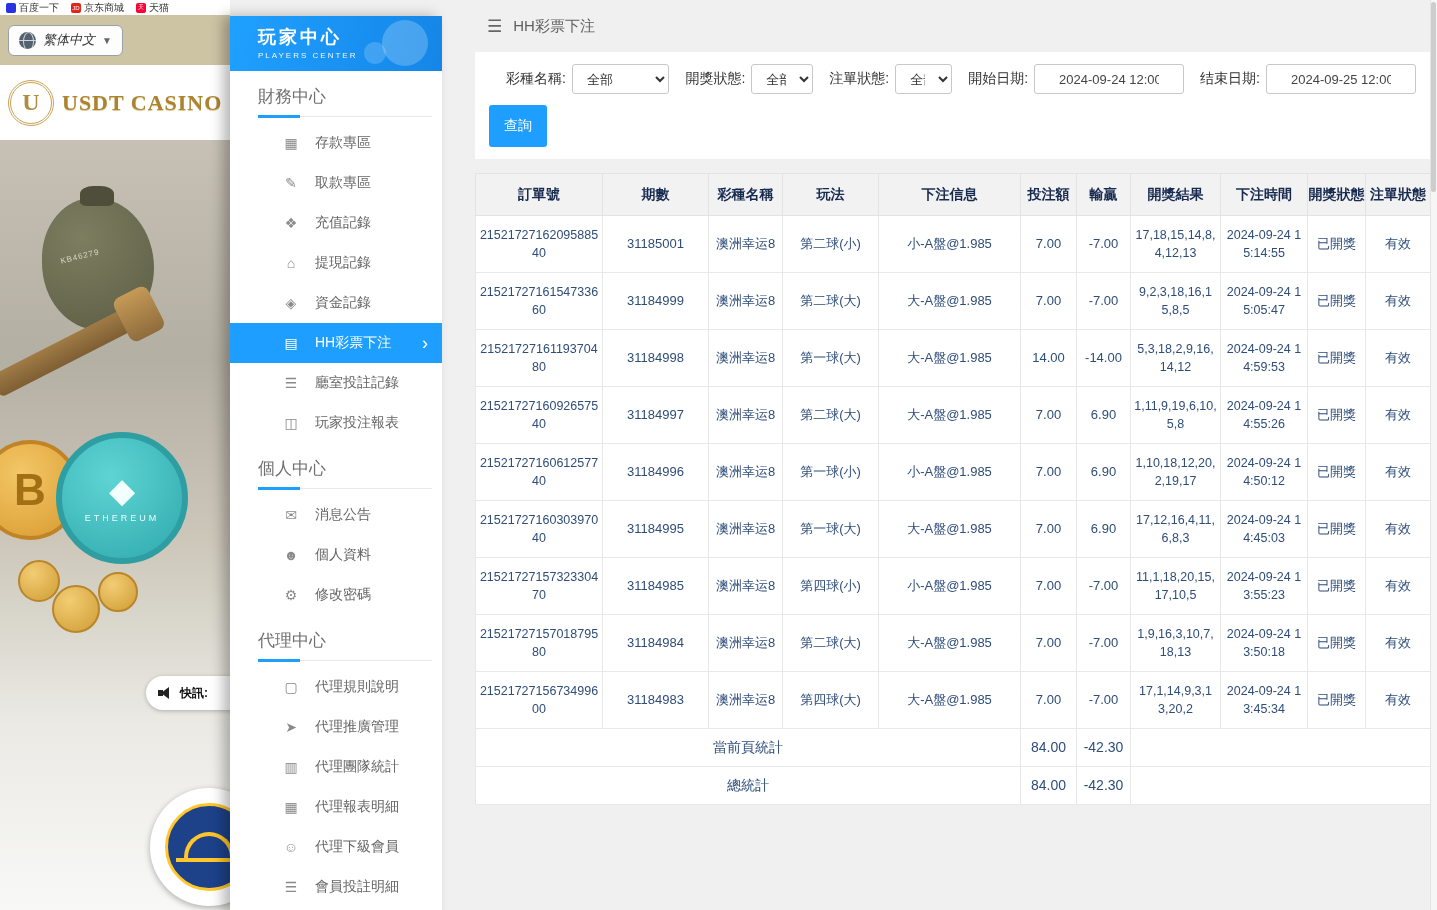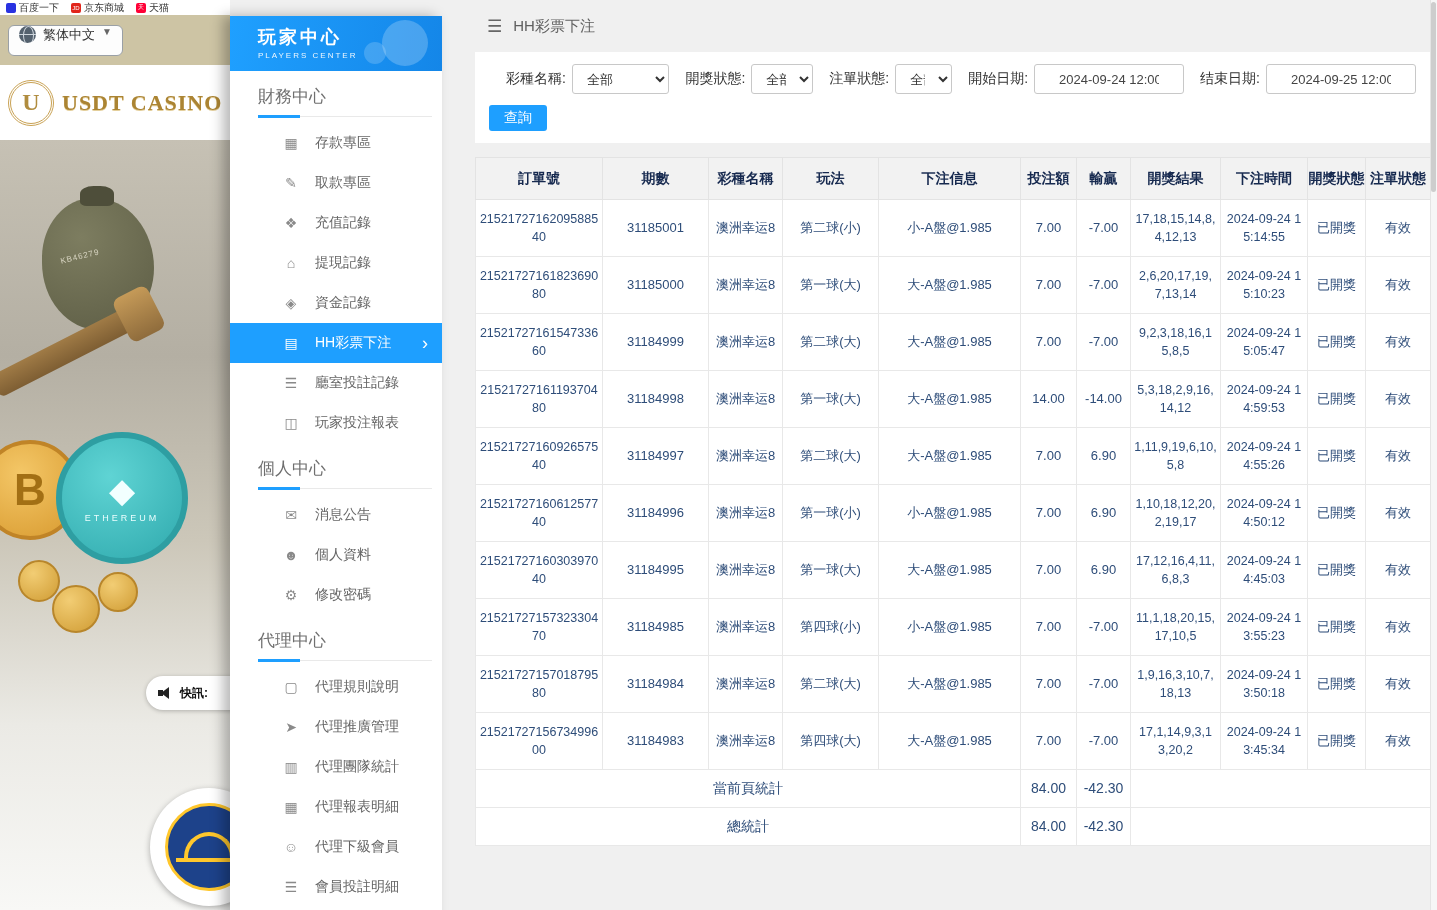--- a/index.html
+++ b/index.html
@@ -6,21 +6,21 @@
   html,body { width:1437px; height:910px; overflow:hidden; }
   body { font-family:"Liberation Sans","DejaVu Sans",sans-serif; background:#f0f0f0; position:relative; }
   .screen { position:relative; width:1437px; height:910px; overflow:hidden; }
 
   
   .backpage { position:absolute; left:0; top:0; width:230px; height:910px; overflow:hidden; background:#d8d4c8; }
   .bookmarks { height:15px; background:#fff; display:flex; align-items:center; gap:12px; padding-left:6px; font-size:10px; color:#333; white-space:nowrap; overflow:hidden; }
   .bm-item { display:flex; align-items:center; gap:3px; cursor:pointer; }
   .bm-ic { width:10px; height:10px; border-radius:2px; color:#fff; font-size:6px; display:flex; align-items:center; justify-content:center; flex:0 0 auto; }
   .lang-strip { height:50px; background:#cdc4a4; display:flex; align-items:center; padding-left:8px; }
-  .lang-box { background:#fdfdfd; border:1px solid #9aa0a6; border-radius:6px; height:31px; display:flex; align-items:flex-start; gap:7px; padding:0 10px; font-size:13px; color:#333; cursor:pointer; }
+  .lang-box { background:#fdfdfd; border:1px solid #9aa0a6; border-radius:6px; height:31px; display:flex; align-items:center; gap:7px; padding:0 10px; font-size:13px; color:#333; cursor:pointer;font-style:italic; }
   .globe { width:17px; height:17px; border-radius:50%; background:#54616e; position:relative; overflow:hidden; flex:0 0 auto; }
   .globe::before { content:''; position:absolute; left:50%; top:0; width:9px; height:17px; margin-left:-4.5px; border-radius:50%; border:1px solid #cfd6dd; }
   .globe::after { content:''; position:absolute; top:8px; left:0; width:17px; height:1px; background:#cfd6dd; }
   .caret { color:#666; font-size:10px; }
   .logo-band { height:75px; background:#fff; display:flex; align-items:center; gap:8px; padding-left:8px; }
   .logo-circle { width:46px; height:46px; border-radius:50%; border:3px double #c9a254; color:#b08c3e; font-family:"Liberation Serif",serif; font-weight:bold; font-size:24px; display:flex; align-items:center; justify-content:center; background:#fff; flex:0 0 auto; }
   .logo-text { font-family:"Liberation Serif",serif; font-weight:bold; font-size:22px; letter-spacing:1px; color:#ab8433; text-shadow:0 1px 0 #e4cf9b; white-space:nowrap; }
   .photo { position:relative; height:770px; background:linear-gradient(180deg,#c6c1b4 0%,#b4afa3 28%,#ccc7b9 52%,#ebeae5 76%,#f8f8f6 100%); overflow:hidden; }
   .money-bag { position:absolute; left:42px; top:58px; width:112px; height:132px; background:radial-gradient(circle at 35% 30%,#7d7d60,#5c5c44); border-radius:46% 54% 48% 52%; }
   .money-bag::before { content:''; position:absolute; left:38px; top:-12px; width:34px; height:20px; background:#4e4e3a; border-radius:40% 40% 20% 20%; }
@@ -63,21 +63,21 @@
   .topbar { height:52px; display:flex; align-items:center; gap:11px; padding-left:25px; }
   .hamburger { font-size:17px; color:#666; cursor:pointer; }
   .page-title { font-size:15px; color:#5f5f5f; }
   .filter-card { margin:0 7px 0 13px; background:#fff; padding:12px 14px; }
   .filter-row { display:flex; align-items:center; flex-wrap:nowrap; gap:6px; }
   .f-label { font-size:14px; color:#333; white-space:nowrap; margin-left:10px; }
   .f-label:first-child { margin-left:17px; }
   .filter-row select { height:30px; border:1px solid #c8c8c8; border-radius:3px; background:#fff; font-size:13px; color:#333; padding:0 10px; font-family:inherit; }
   .sel-lottery { width:115px; } .sel-draw { width:62px; } .sel-order { width:57px; }
   .filter-row input { height:30px; width:150px; border:1px solid #c8c8c8; border-radius:3px; font-size:13px; color:#444; padding:0 24px; font-family:inherit; }
-  .query-btn { margin-top:11px; height:26px; padding:0 15px; background:#1e9fff; color:#fff; border:none; border-radius:3px; font-size:14px; cursor:pointer; font-family:inherit; }
+  .query-btn { margin-top:11px; height:42px; padding:0 15px; background:#1e9fff; color:#fff; border:none; border-radius:3px; font-size:14px; cursor:pointer; font-family:inherit; }
   .table-card { margin:14px 7px 0 13px; background:#fff; }
   table.bet-table { width:100%; border-collapse:collapse; table-layout:fixed; }
   .bet-table th { background:#f2f2f2; border:1px solid #e3e3e3; height:42px; font-size:14px; font-weight:bold; color:#16294f; padding:0; }
   .bet-table td { border:1px solid #e8e8e8; height:57px; text-align:center; vertical-align:middle; font-size:13px; color:#2e4d79; padding:2px 3px; word-break:break-all; line-height:1.45; }
   .bet-table td.col-order, .bet-table td.col-result, .bet-table td.col-time { font-size:12.5px; }
   .bet-table tr.summary td { height:38px; font-size:14px; word-break:normal; }
   col.c-order{width:127px} col.c-period{width:106px} col.c-lottery{width:74px} col.c-play{width:96px}
   col.c-info{width:142px} col.c-amount{width:56px} col.c-winloss{width:54px} col.c-result{width:90px}
   col.c-time{width:87px} col.c-draw{width:58px} col.c-status{width:65px}
 
@@ -297,33 +297,20 @@
               <td class="col-play">第二球(小)</td>
               <td class="col-bet_info">小-A盤@1.985</td>
               <td class="col-amount">7.00</td>
               <td class="col-win_loss">-7.00</td>
               <td class="col-result">17,18,15,14,8,4,12,13</td>
               <td class="col-time">2024-09-24 15:14:55</td>
               <td class="col-draw_status">已開獎</td>
               <td class="col-order_status">有效</td>
             </tr>
             <tr>
-              <td class="col-order">2152172716182369080</td>
-              <td class="col-period">31185000</td>
-              <td class="col-lottery">澳洲幸运8</td>
-              <td class="col-play">第一球(大)</td>
-              <td class="col-bet_info">大-A盤@1.985</td>
-              <td class="col-amount">7.00</td>
-              <td class="col-win_loss">-7.00</td>
-              <td class="col-result">2,6,20,17,19,7,13,14</td>
-              <td class="col-time">2024-09-24 15:10:23</td>
-              <td class="col-draw_status">已開獎</td>
-              <td class="col-order_status">有效</td>
-            </tr>
-            <tr>
               <td class="col-order">2152172716154733660</td>
               <td class="col-period">31184999</td>
               <td class="col-lottery">澳洲幸运8</td>
               <td class="col-play">第二球(大)</td>
               <td class="col-bet_info">大-A盤@1.985</td>
               <td class="col-amount">7.00</td>
               <td class="col-win_loss">-7.00</td>
               <td class="col-result">9,2,3,18,16,15,8,5</td>
               <td class="col-time">2024-09-24 15:05:47</td>
               <td class="col-draw_status">已開獎</td>

